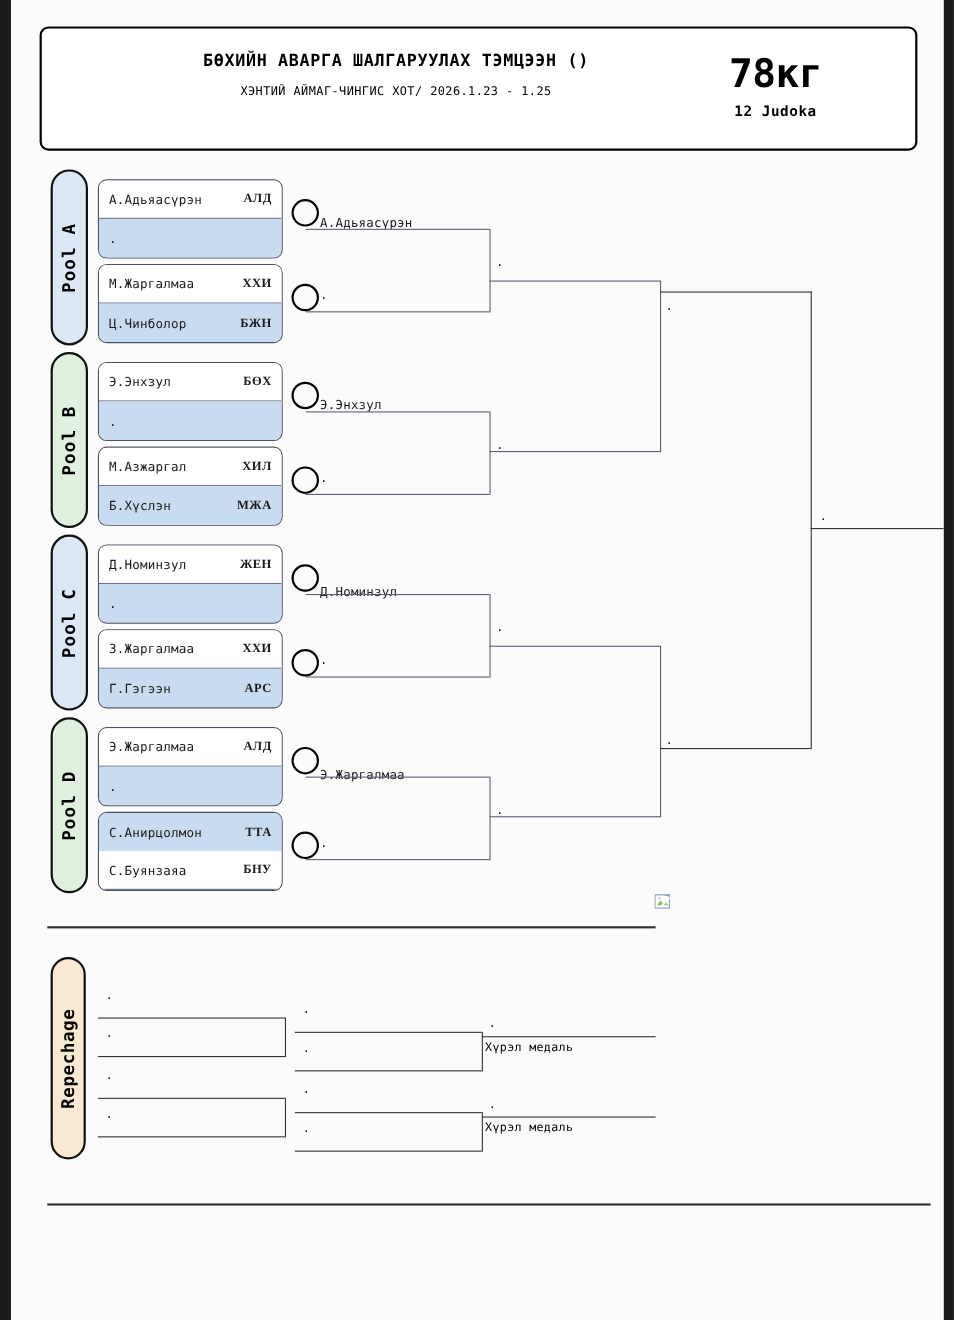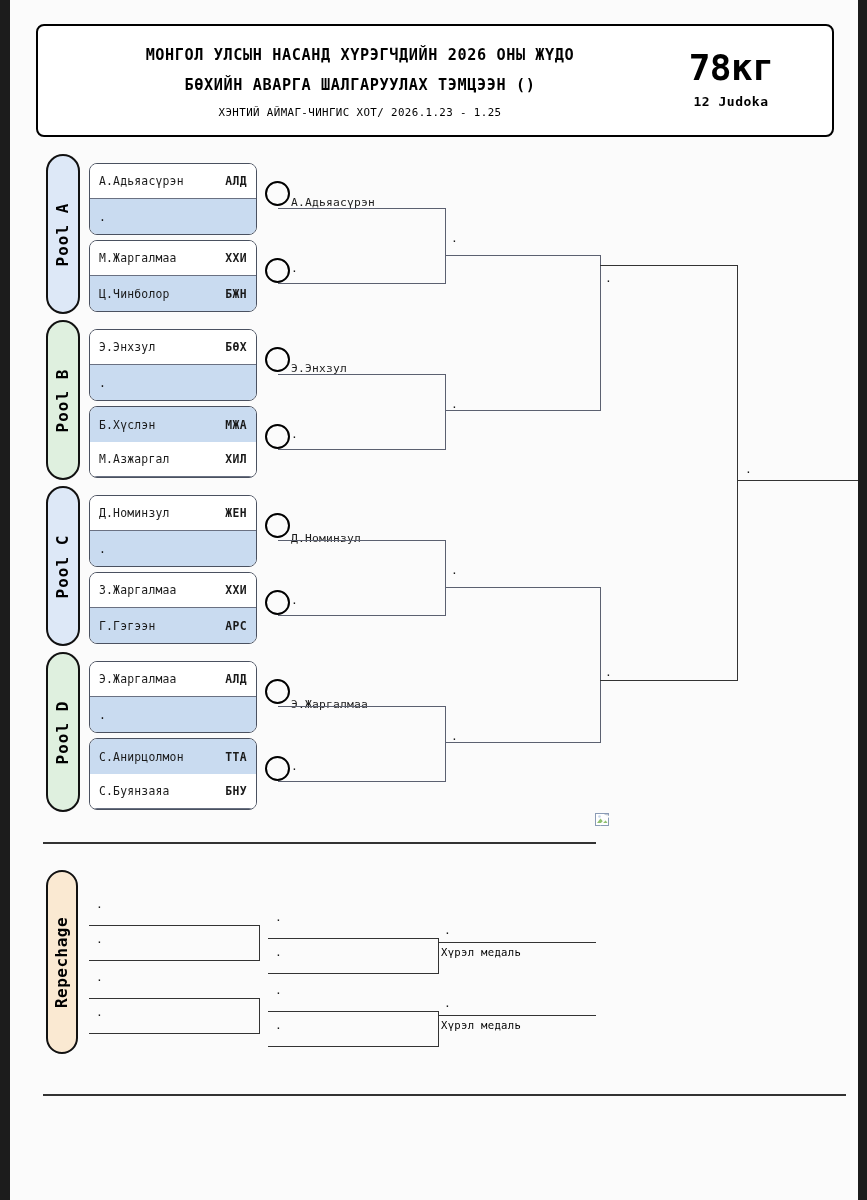--- a/index.html
+++ b/index.html
@@ -51,21 +51,21 @@
   .hsub {
     font-size: 10.8px;
     font-weight: normal;
     letter-spacing: 0.4px;
     color: #000;
     line-height: 26px;
     white-space: nowrap;
   }
   #header-weight {
     position: absolute;
-    right: 16px;
+    right: 42px;
     top: 20px;
     width: 170px;
     text-align: center;
   }
   #weight-label {
     font-size: 36px;
     font-weight: bold;
     color: #000;
     line-height: 44px;
     letter-spacing: -0.5px;
@@ -113,21 +113,21 @@
     display: flex;
     align-items: center;
     padding: 0 9px;
     font-size: 11.4px;
     color: #1a1a1a;
     white-space: nowrap;
   }
   .arow.top { background: #ffffff; border-bottom: 1.4px solid #6a7182; }
   .arow.bot { background: #c9dbf0; }
   .aname { flex: 1; letter-spacing: 0.2px; }
-  .aclub { font-weight: bold; letter-spacing: 0.4px; }
+  .aclub { font-weight: bold; letter-spacing: 0.4px; font-family: Liberation Serif, serif; }
 
   
   .bcircle {
     position: absolute;
     width: 25px;
     height: 25px;
     border: 2.4px solid #000;
     border-radius: 50%;
     background: transparent;
   }
@@ -205,21 +205,20 @@
     height: 17px;
   }
 </style>
 </head>
 <body>
 
 <div id="page">
 
   <div id="header-box">
     <div id="header-titles">
-      <div class="htitle">МОНГОЛ УЛСЫН НАСАНД ХҮРЭГЧДИЙН 2026 ОНЫ ЖҮДО</div>
       <div class="htitle">БӨХИЙН АВАРГА ШАЛГАРУУЛАХ ТЭМЦЭЭН ()</div>
       <div class="hsub">ХЭНТИЙ АЙМАГ-ЧИНГИС ХОТ/ 2026.1.23 - 1.25</div>
     </div>
     <div id="header-weight">
       <div id="weight-label">78кг</div>
       <div id="judoka-count">12 Judoka</div>
     </div>
   </div>
 
   <div class="pool-tab" style="top:154px;height:160px;background:#dde8f7;">
@@ -266,27 +265,27 @@
       <span class="aname">Э.Энхзул</span>
       <span class="aclub">БӨХ</span>
     </div>
     <div class="arow bot">
       <span class="aname">.</span>
       <span class="aclub"></span>
     </div>
   </div>
 
   <div class="abox" style="top:406px;">
+    <div class="arow top">
+      <span class="aname">М.Азжаргал</span>
+      <span class="aclub">ХИЛ</span>
+    </div>
     <div class="arow bot">
       <span class="aname">Б.Хүслэн</span>
       <span class="aclub">МЖА</span>
-    </div>
-    <div class="arow top">
-      <span class="aname">М.Азжаргал</span>
-      <span class="aclub">ХИЛ</span>
     </div>
   </div>
 
   <div class="bcircle" style="left:255px;top:347px;"></div>
   <div class="bcircle" style="left:255px;top:424px;"></div>
   <div class="slot-label" style="left:281px;top:362px;">Э.Энхзул</div>
   <div class="dot-label" style="left:281px;top:428px;">.</div>
   <div class="hline" style="left:268px;top:374px;width:167px;"></div>
   <div class="hline" style="left:268px;top:449px;width:167px;"></div>
   <div class="vline" style="left:435px;top:374px;height:76px;"></div>

